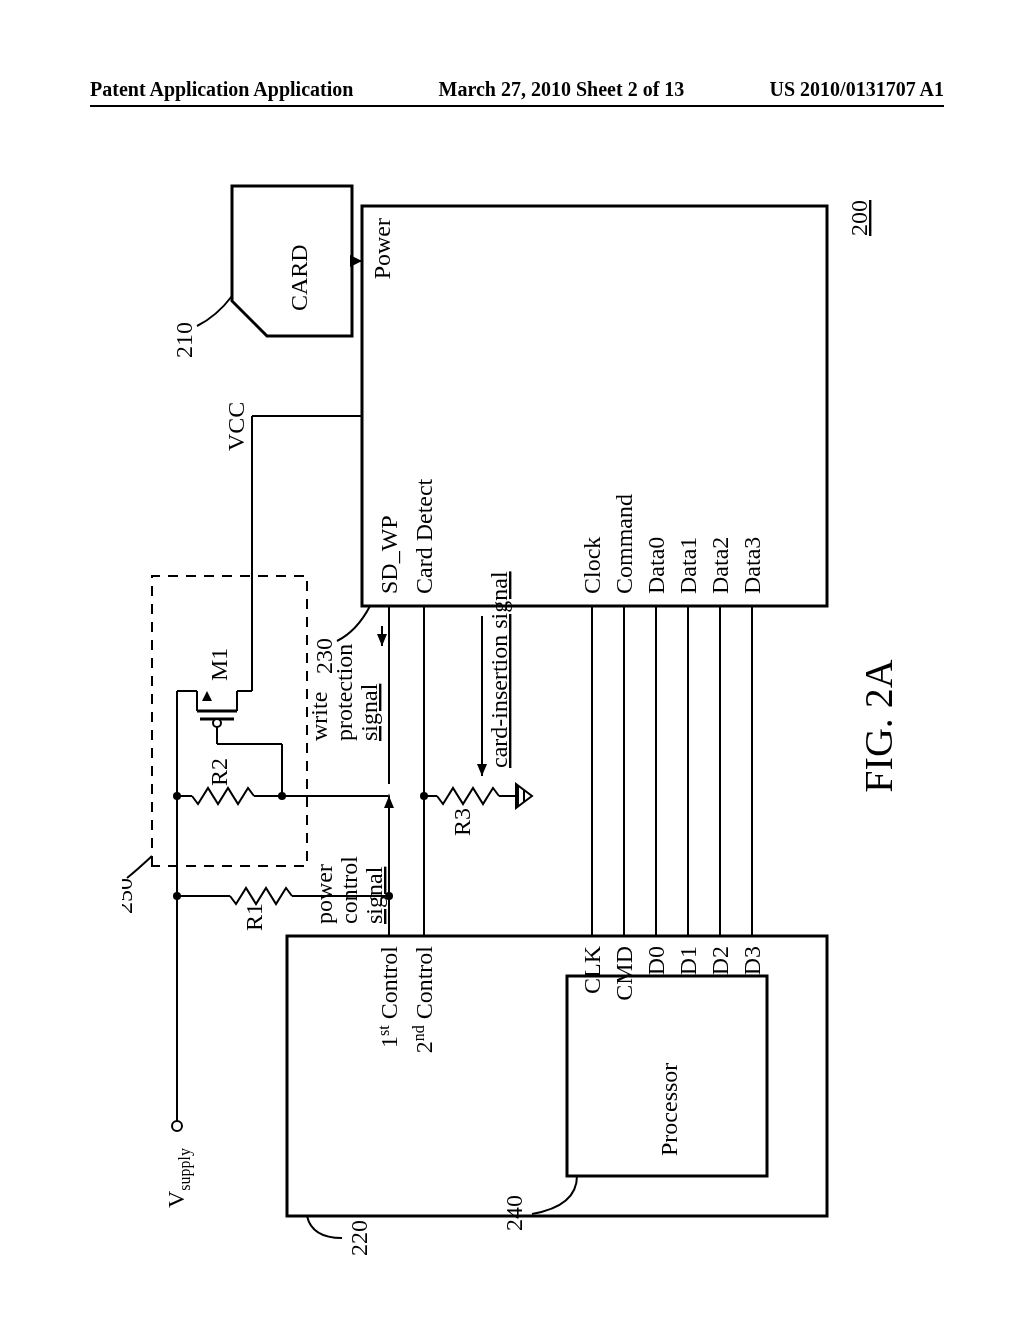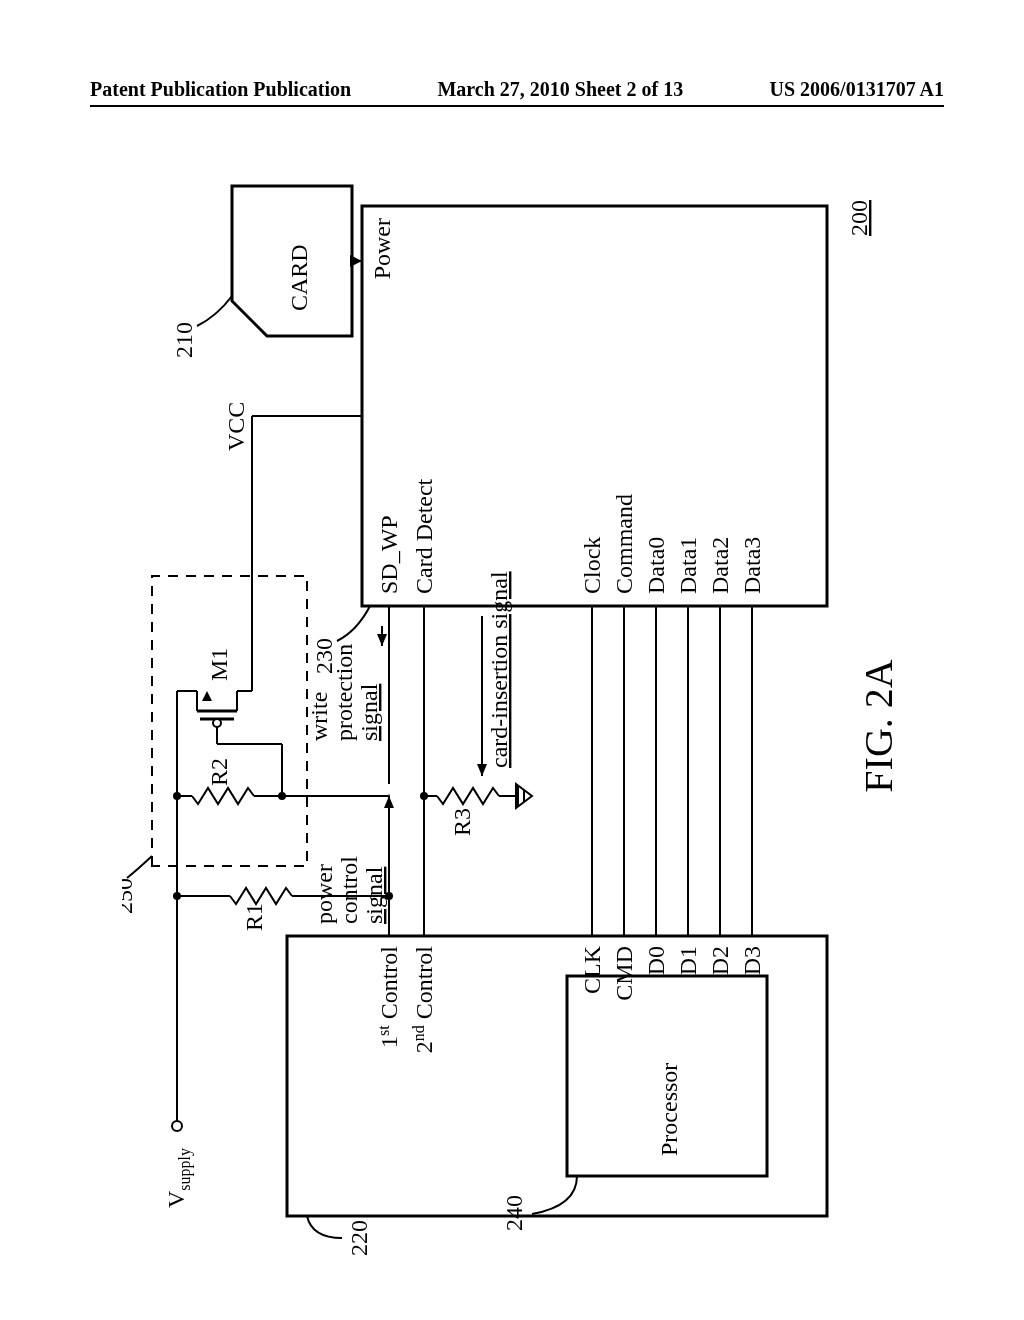--- a/index.html
+++ b/index.html
@@ -50,23 +50,23 @@
     font-weight: normal;
   }
   .ul { text-decoration: underline; }
 </style>
 </head>
 <body>
 
 <div class="page">
   <div class="header">
     <div class="header-row">
-      <span>Patent Publication Publication</span>
+      <span>Patent Application Application</span>
       <span>March 27, 2010  Sheet 2 of 13</span>
-      <span>US 2006/0131707 A1</span>
+      <span>US 2010/0131707 A1</span>
     </div>
   </div>
 
   <div class="figure-wrap">
     <svg class="fig-svg" viewBox="0 0 1120 780" xmlns="http://www.w3.org/2000/svg">
 
       <rect x="70" y="165" width="280" height="540" fill="none" stroke="#000" stroke-width="3"></rect>
 
       <path d="M 70 185 Q 48 190 48 220" fill="none" stroke="#000" stroke-width="2"></path>
       <text x="30" y="245">220</text>

